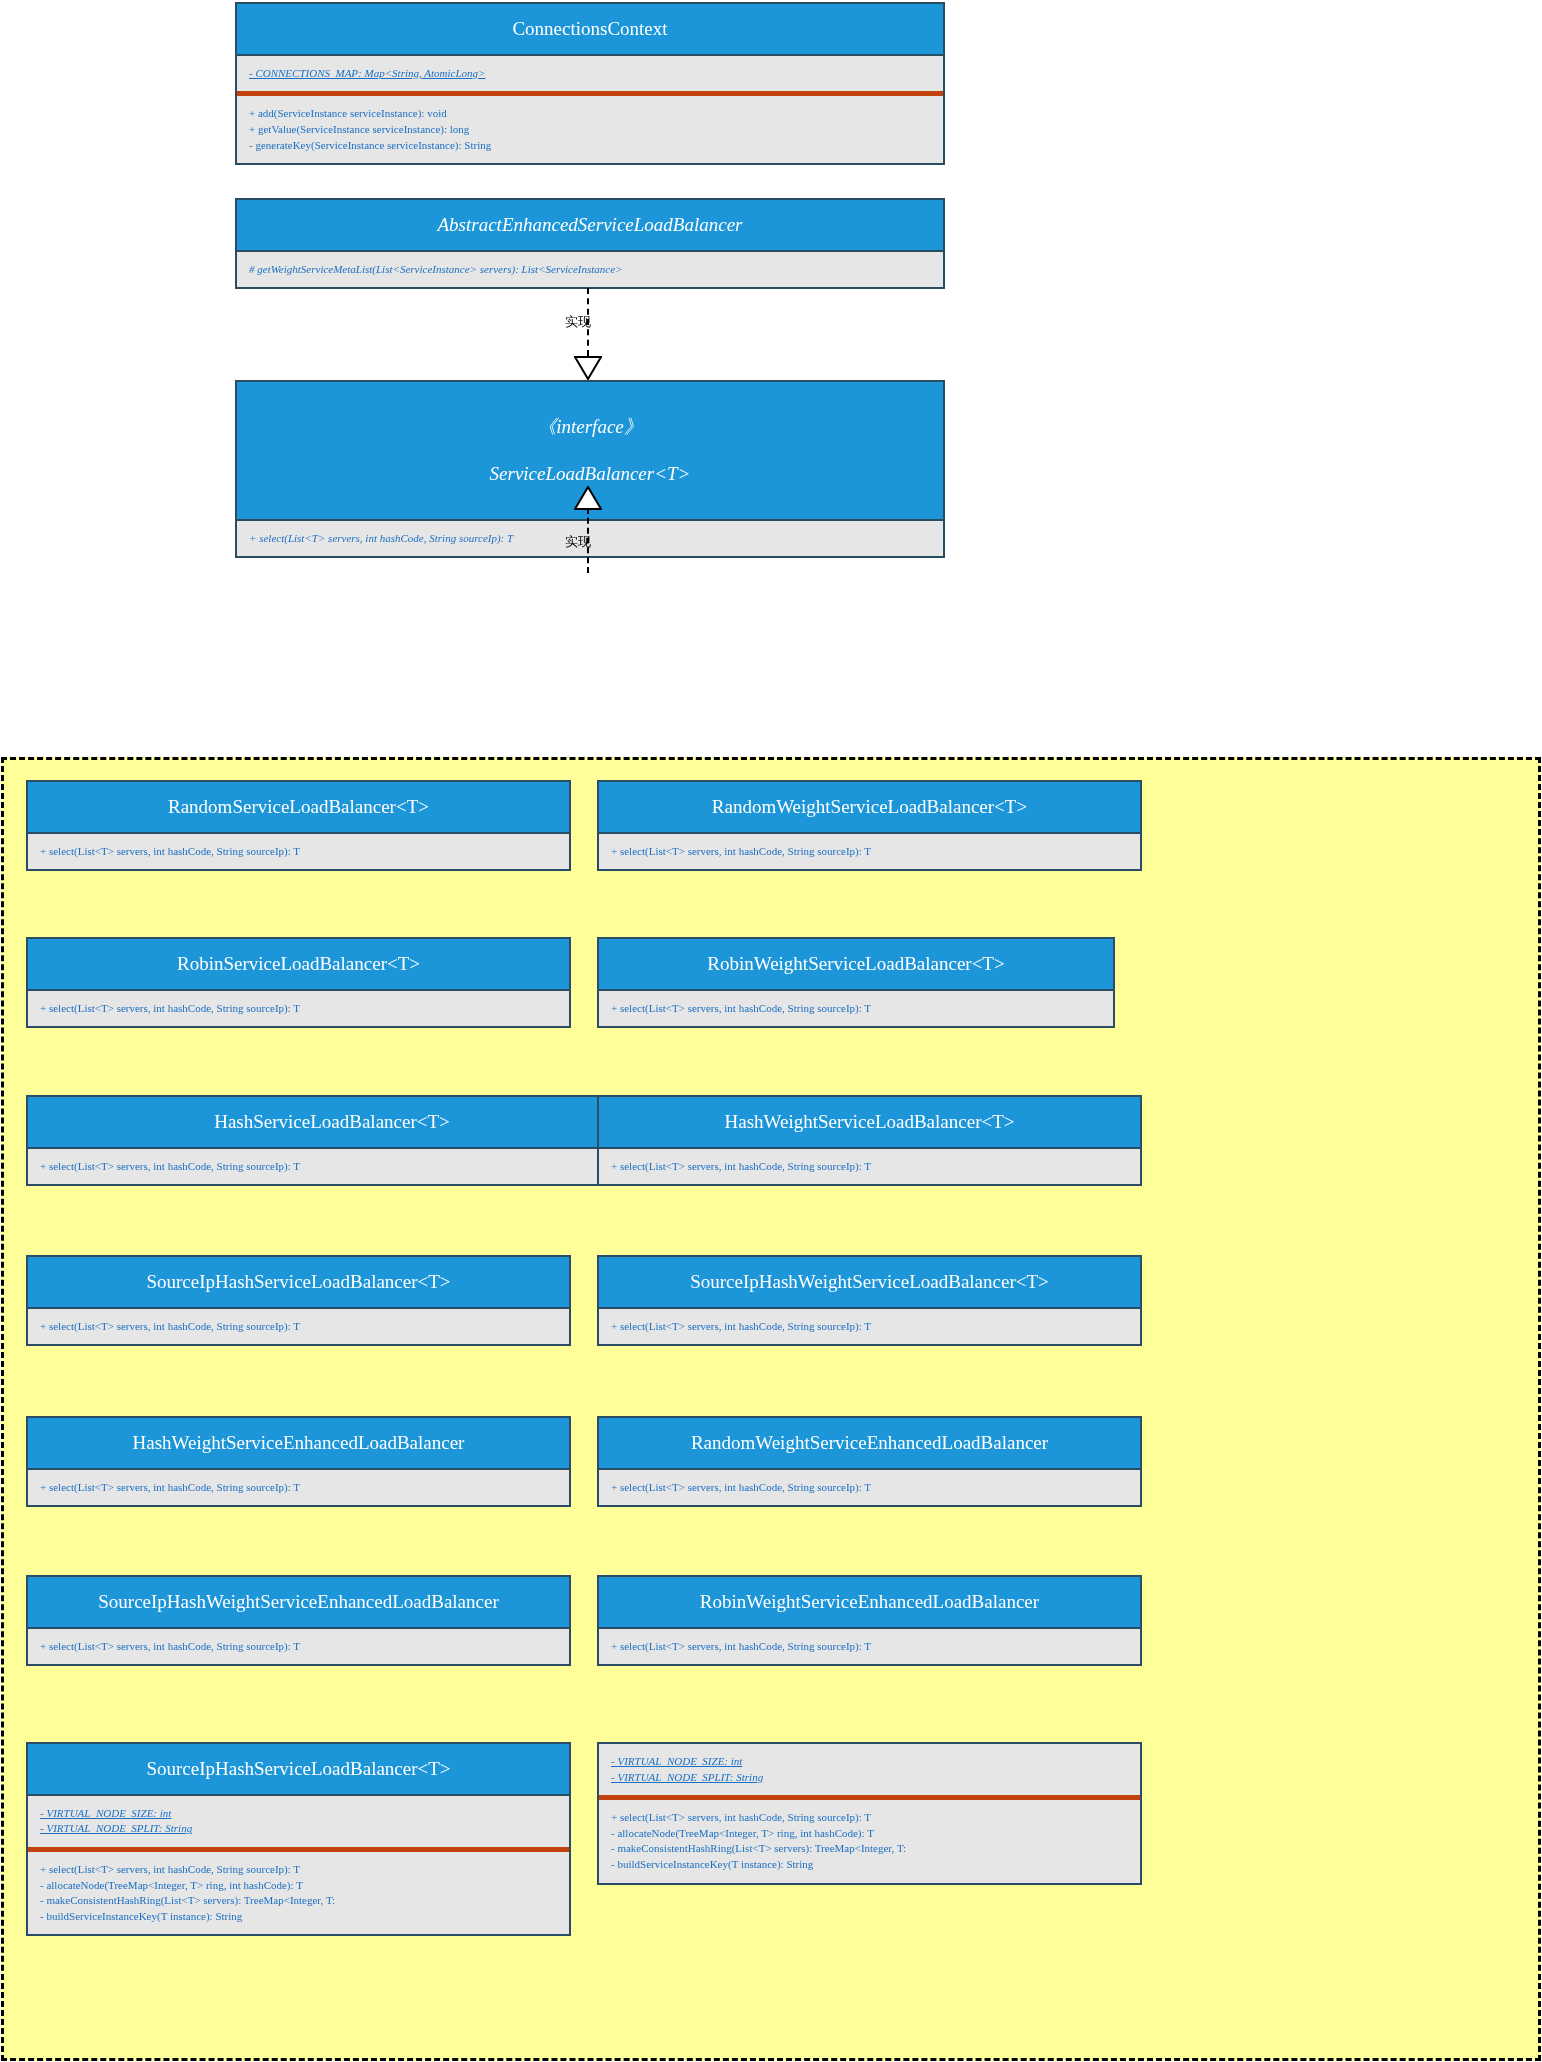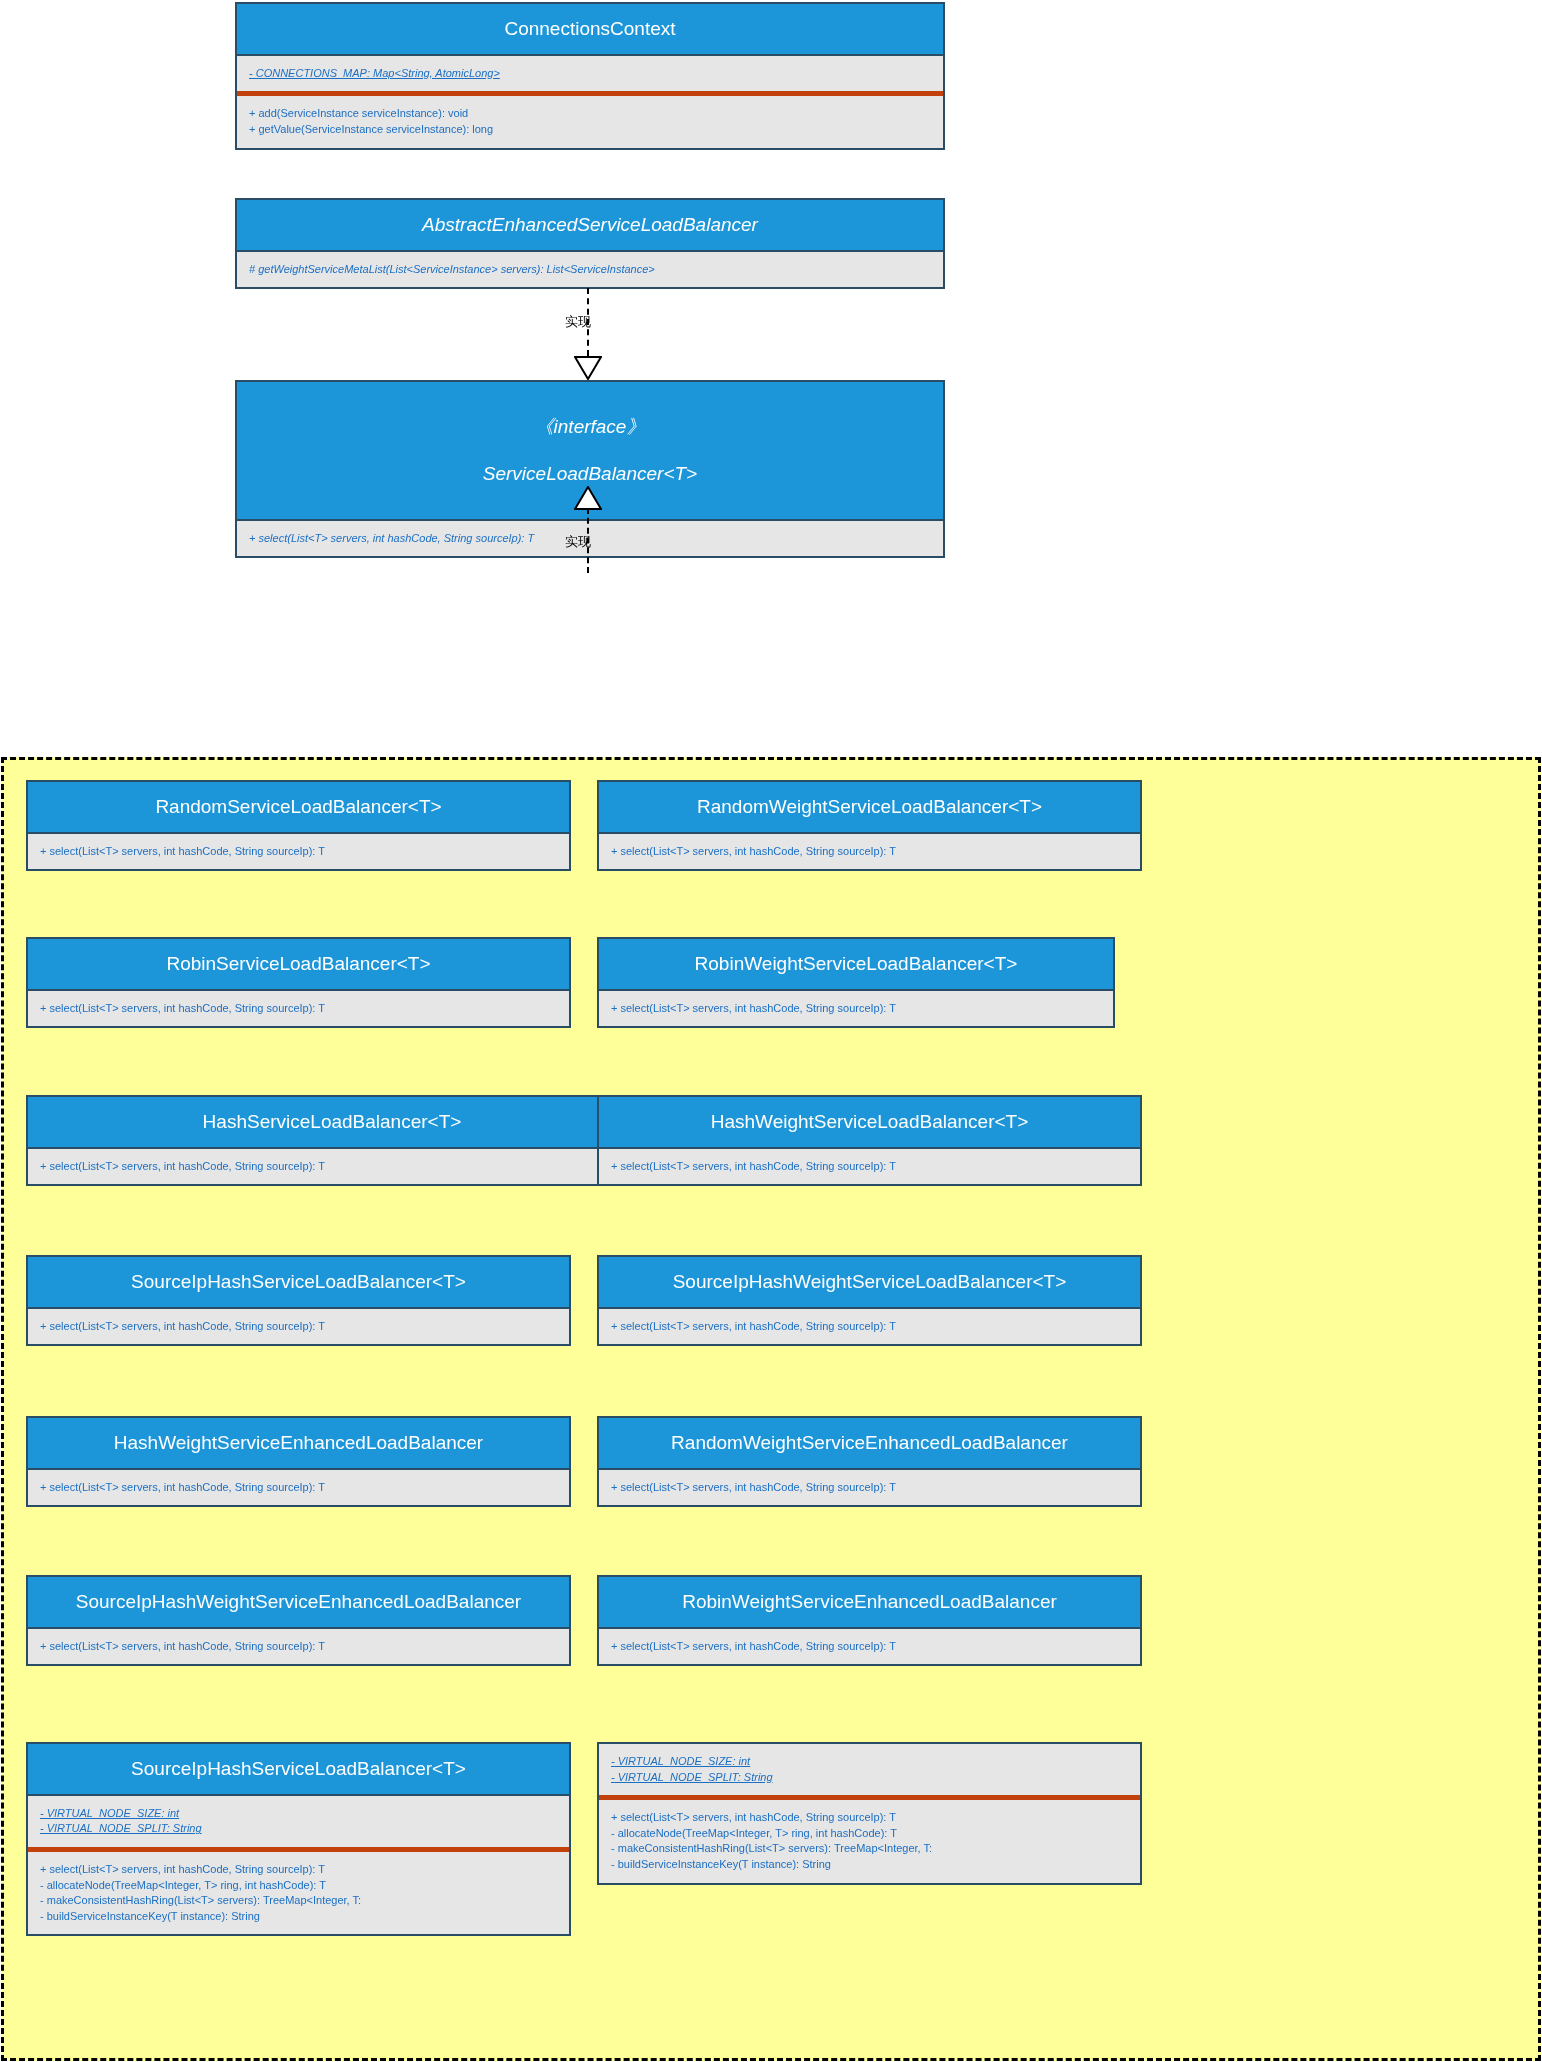--- a/index.html
+++ b/index.html
@@ -11,20 +11,21 @@
     position:relative;
     overflow:hidden;
   }
 
   .uml-box{
     position:absolute;
     border:2px solid #2a4d66;
     background:#000000;
     display:flex;
     flex-direction:column;
+    font-family:Liberation Serif, serif;
   }
   .uml-header{
     background:#1c96d9;
     color:#ffffff;
     text-align:center;
     font-size:19px;
     line-height:1.25;
     padding:13px 8px;
     border-bottom:2px solid #2a4d66;
     white-space:pre-line;
@@ -72,20 +73,21 @@
 <body>
 
 <div class="uml-box" id="box-connections-context" style="left:235px; top:2px; width:710px;">
   <div class="uml-header">ConnectionsContext</div>
   <div class="uml-section static-attrs">
     <div class="row">- CONNECTIONS_MAP: Map&lt;String, AtomicLong&gt;</div>
   </div>
   <div class="uml-section">
     <div class="row">+ add(ServiceInstance serviceInstance): void</div>
     <div class="row">+ getValue(ServiceInstance serviceInstance): long</div>
+    <div class="row">- generateKey(ServiceInstance serviceInstance): String</div>
   </div>
 </div>
 
 <div class="uml-box" id="box-abstract-enhanced" style="left:235px; top:198px; width:710px;">
   <div class="uml-header italic">AbstractEnhancedServiceLoadBalancer</div>
   <div class="uml-section italic-rows">
     <div class="row"># getWeightServiceMetaList(List&lt;ServiceInstance&gt; servers): List&lt;ServiceInstance&gt;</div>
   </div>
 </div>
 

